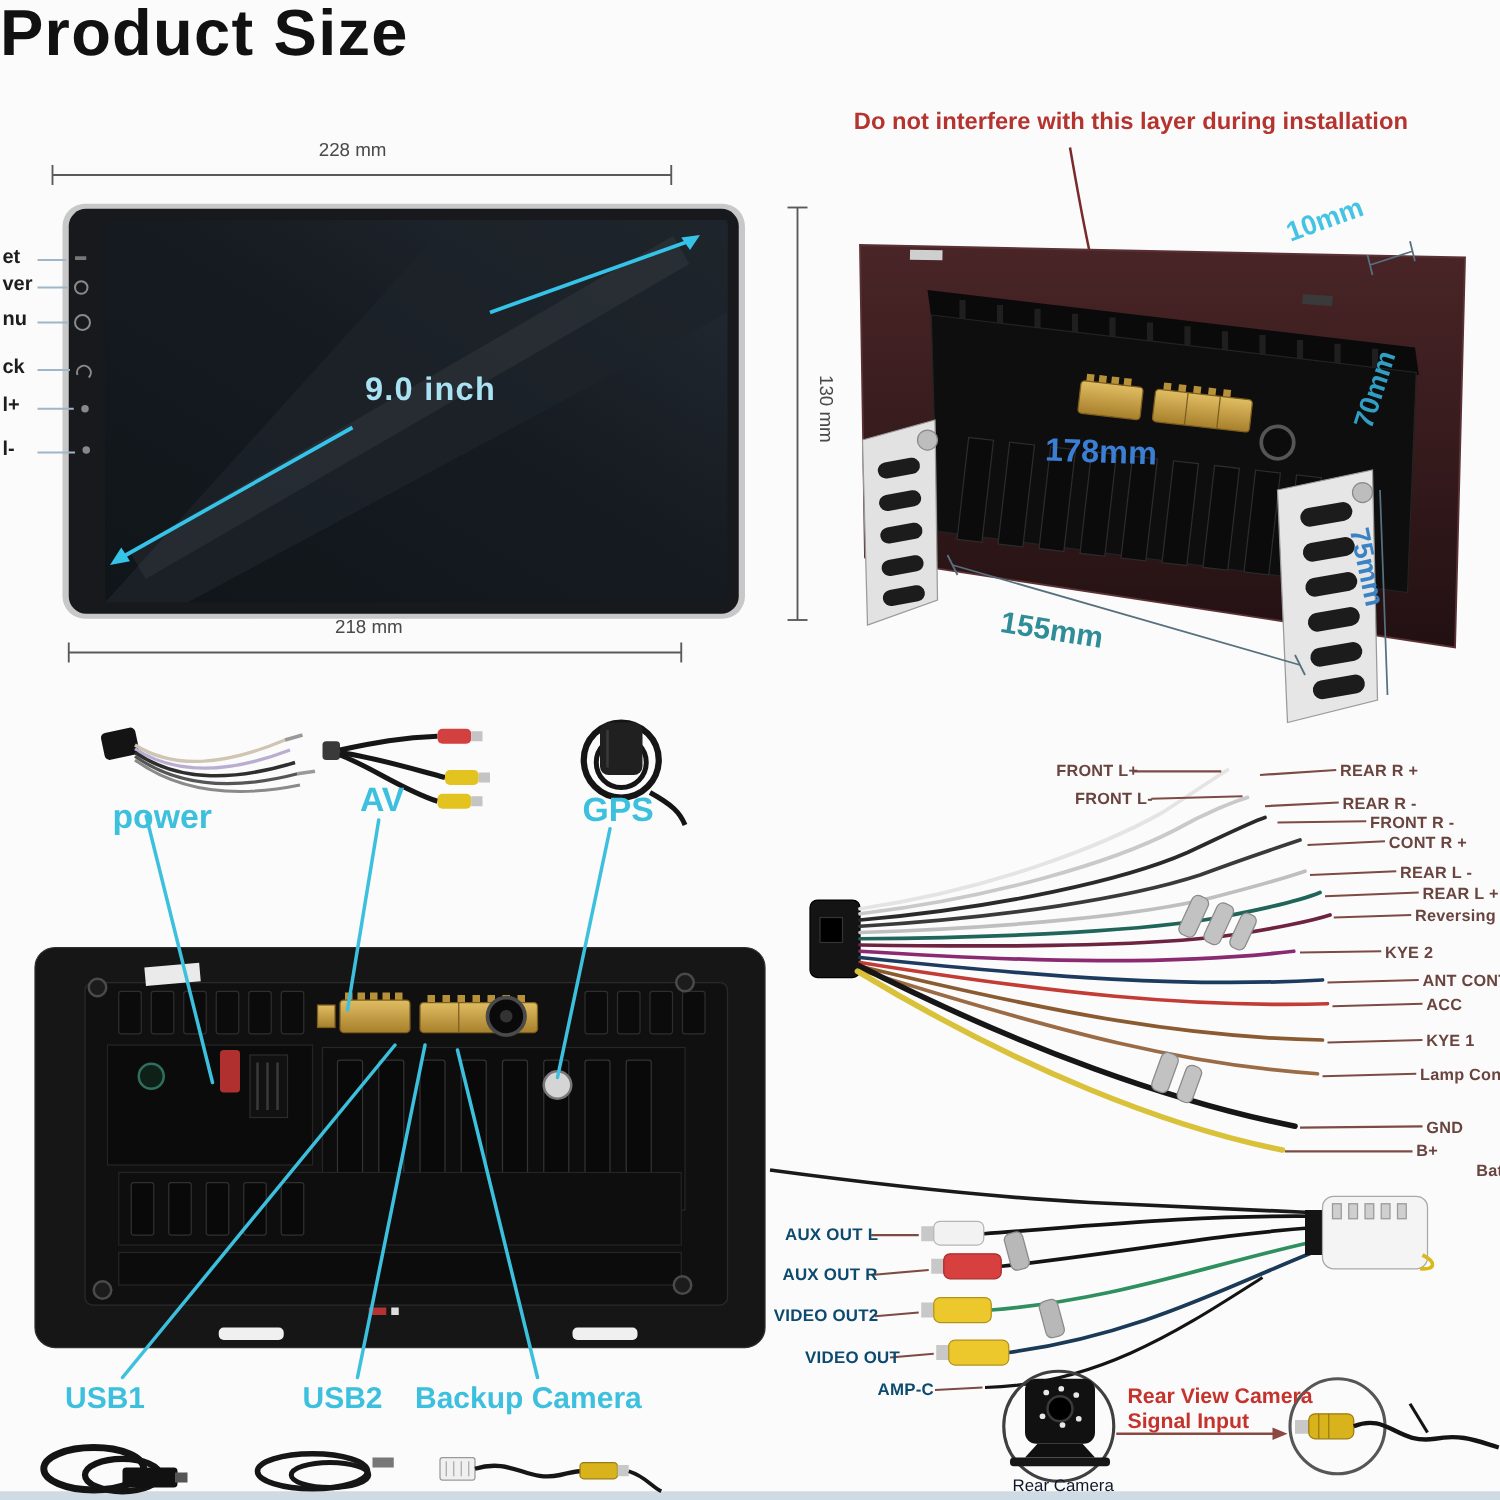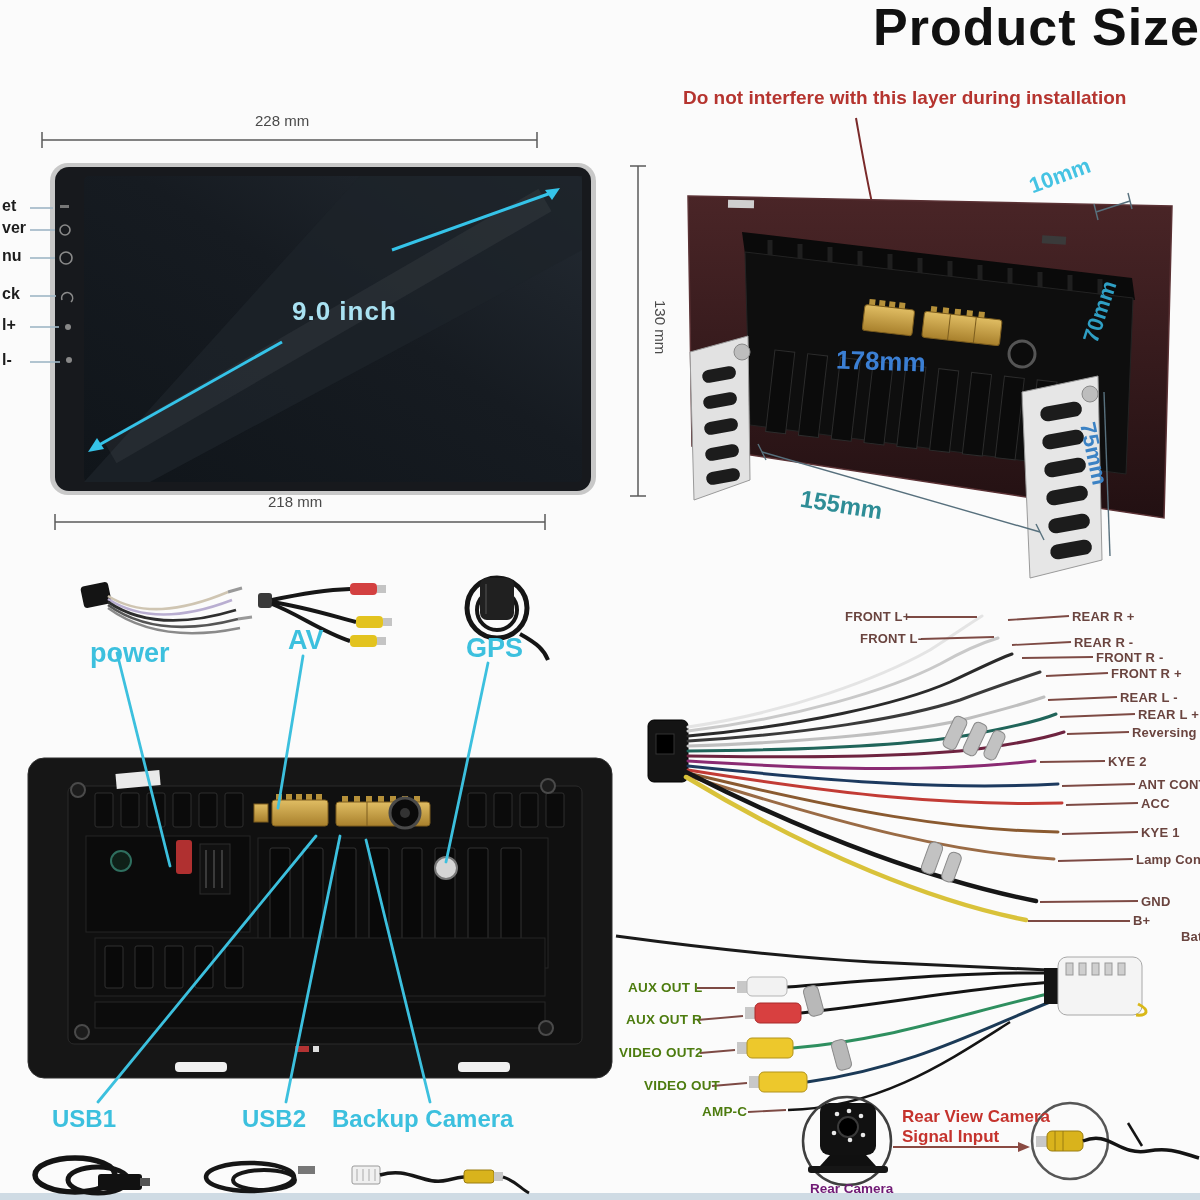--- a/index.html
+++ b/index.html
@@ -10,23 +10,23 @@
   svg{position:absolute;left:0;top:0;}
   .lbl{position:absolute;white-space:nowrap;line-height:1.05;}
   .t-title{font-size:52px;font-weight:800;color:#111;letter-spacing:1px;}
   .t-warning{font-size:19px;font-weight:700;color:#b5342f;}
   .t-dim{font-size:15px;color:#4a4a4a;}
   .t-btn{font-size:16px;font-weight:700;color:#1d1d1d;}
   .t-screen{font-size:26px;font-weight:600;color:#a9e2f2;letter-spacing:1px;}
   .t-cyan{font-size:27px;font-weight:600;color:#3cc0de;}
   .t-cyan-sm{font-size:24px;font-weight:600;color:#3cc0de;}
   .t-harness{font-size:13px;font-weight:700;color:#6a443f;letter-spacing:.2px;}
-  .t-rca{font-size:13.5px;font-weight:700;color:#4d7c0f;letter-spacing:.2px;}
+  .t-rca{font-size:13.5px;font-weight:700;color:#0c4a6e;letter-spacing:.2px;}
   .t-cam{font-size:17px;font-weight:800;color:#c5332d;}
-  .t-cam-sm{font-size:13.5px;font-weight:700;color:#701a75;}
+  .t-cam-sm{font-size:13.5px;font-weight:400;color:#0f172a;}
 </style>
 </head>
 <body>
 
 <svg width="1200" height="1200" viewBox="0 0 1200 1200">
   <defs>
     <linearGradient id="gScreen" x1="0" y1="1" x2="1" y2="0">
       <stop offset="0" stop-color="#10151a"></stop>
         <stop offset="0.55" stop-color="#161b21"></stop>
         <stop offset="1" stop-color="#242b33"></stop>
@@ -436,21 +436,21 @@
     <circle cx="1070" cy="1141" r="38" fill="none" stroke="#565656" stroke-width="2.5"></circle>
     <rect x="1036" y="1136" width="11" height="11" fill="#c8c8c8"></rect>
     <rect x="1047" y="1131" width="36" height="20" rx="5" fill="#d9b31c" stroke="#9a7c10"></rect>
     <line x1="1055" y1="1131" x2="1055" y2="1151" stroke="#9a7c10"></line>
       <line x1="1063" y1="1131" x2="1063" y2="1151" stroke="#9a7c10"></line>
     <path d="M 1083 1141 C 1110 1130 1118 1156 1148 1151 C 1170 1147 1182 1153 1199 1158" stroke="#141414" stroke-width="3.5" fill="none"></path>
     <path d="M 1128 1123 L 1142 1146" stroke="#141414" stroke-width="2.5" fill="none"></path>
   </g>
 </svg>
 
-<div class="lbl t-title" style="left:0;top:4;width:1200px;text-align:right;">Product Size</div>
+<div class="lbl t-title" style="left:0;top:4;width:1200px;text-align:left;">Product Size</div>
 <div class="lbl t-warning" style="left:683px;top:88px;">Do not interfere with this layer during installation</div>
 
 <div class="lbl t-dim" style="left:255px;top:113px;">228 mm</div>
 <div class="lbl t-dim" style="left:268px;top:494px;">218 mm</div>
 <div class="lbl t-dim" style="left:668px;top:300px;transform:rotate(90deg);transform-origin:left top;">130 mm</div>
 <div class="lbl t-screen" style="left:292px;top:298px;">9.0 inch</div>
 
 <div class="lbl t-btn" style="left:2px;top:198px;">et</div>
 <div class="lbl t-btn" style="left:2px;top:220px;">ver</div>
 <div class="lbl t-btn" style="left:2px;top:248px;">nu</div>
@@ -469,21 +469,21 @@
 <div class="lbl t-cyan" style="left:466px;top:634px;">GPS</div>
 <div class="lbl t-cyan-sm" style="left:52px;top:1106px;">USB1</div>
 <div class="lbl t-cyan-sm" style="left:242px;top:1106px;">USB2</div>
 <div class="lbl t-cyan-sm" style="left:332px;top:1106px;">Backup Camera</div>
 
 <div class="lbl t-harness" style="left:845px;top:610px;">FRONT L+</div>
 <div class="lbl t-harness" style="left:860px;top:632px;">FRONT L-</div>
 <div class="lbl t-harness" style="left:1072px;top:610px;">REAR R +</div>
 <div class="lbl t-harness" style="left:1074px;top:636px;">REAR R -</div>
 <div class="lbl t-harness" style="left:1096px;top:651px;">FRONT R -</div>
-<div class="lbl t-harness" style="left:1111px;top:667px;">FRONT R +</div>
+<div class="lbl t-harness" style="left:1111px;top:667px;">CONT R +</div>
 <div class="lbl t-harness" style="left:1120px;top:691px;">REAR L -</div>
 <div class="lbl t-harness" style="left:1138px;top:708px;">REAR L +</div>
 <div class="lbl t-harness" style="left:1132px;top:726px;">Reversing co</div>
 <div class="lbl t-harness" style="left:1108px;top:755px;">KYE 2</div>
 <div class="lbl t-harness" style="left:1138px;top:778px;">ANT CONT</div>
 <div class="lbl t-harness" style="left:1141px;top:797px;">ACC</div>
 <div class="lbl t-harness" style="left:1141px;top:826px;">KYE 1</div>
 <div class="lbl t-harness" style="left:1136px;top:853px;">Lamp Cont</div>
 <div class="lbl t-harness" style="left:1141px;top:895px;">GND</div>
 <div class="lbl t-harness" style="left:1133px;top:914px;">B+</div>

